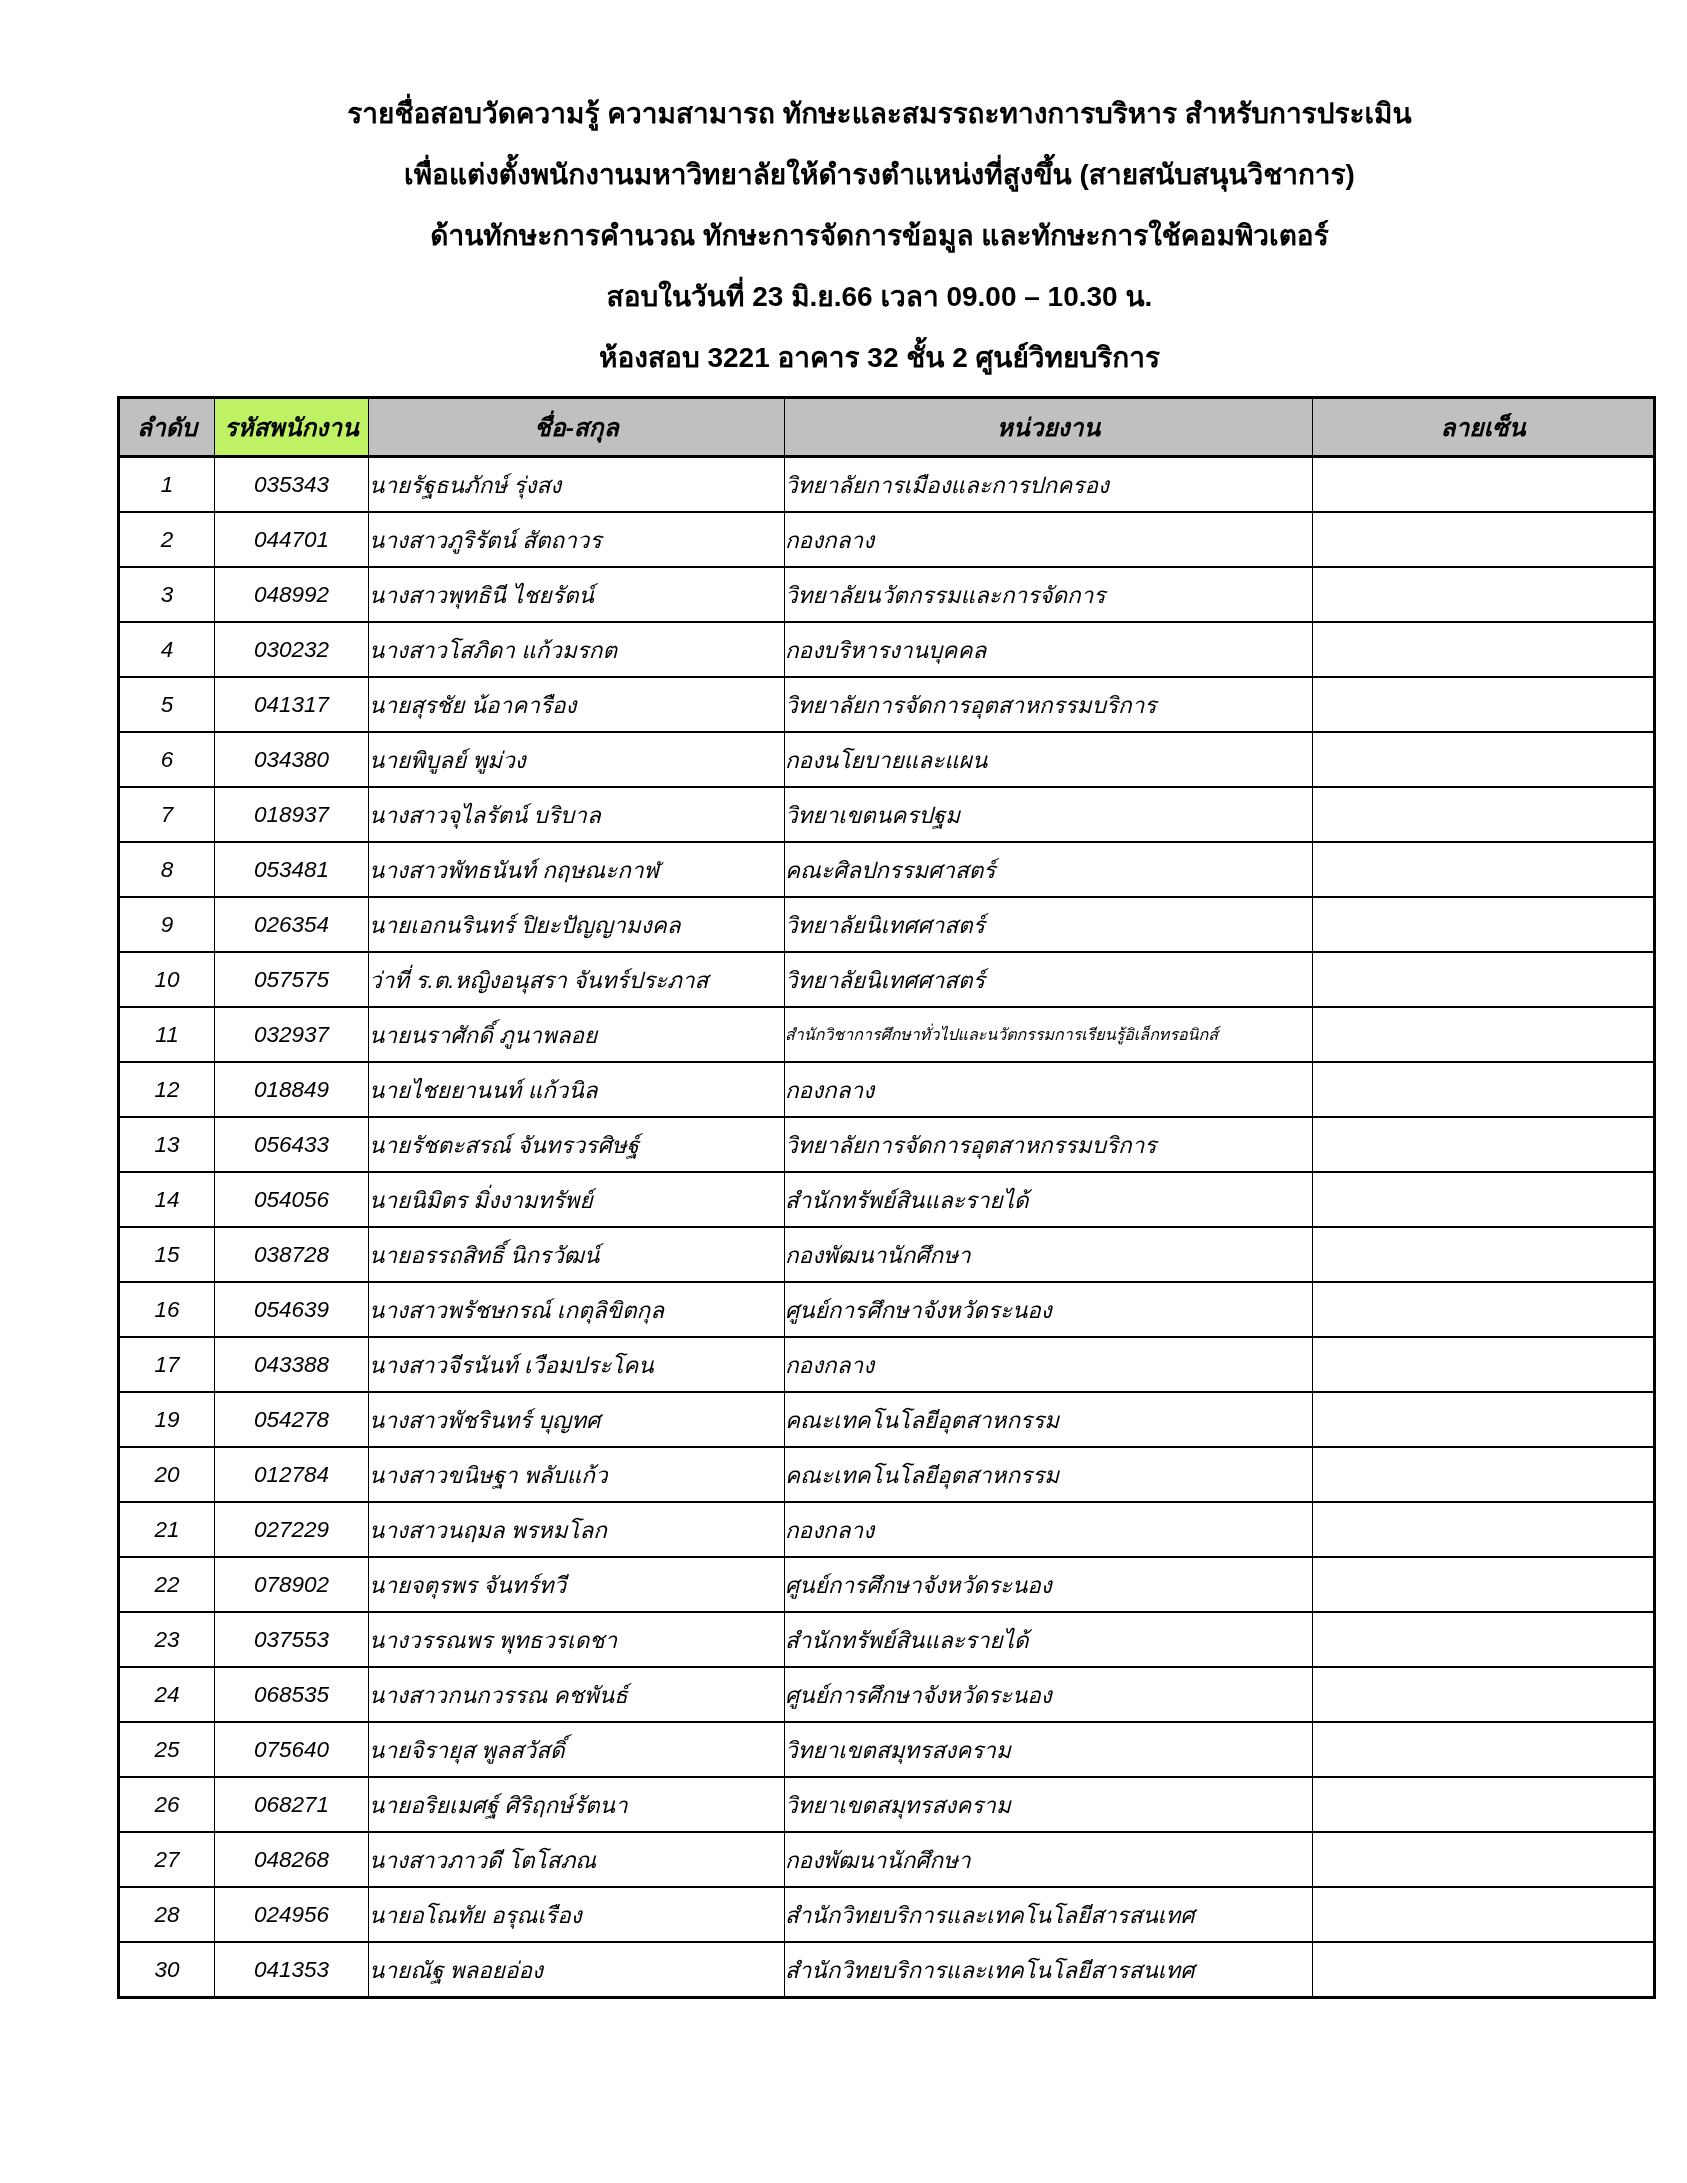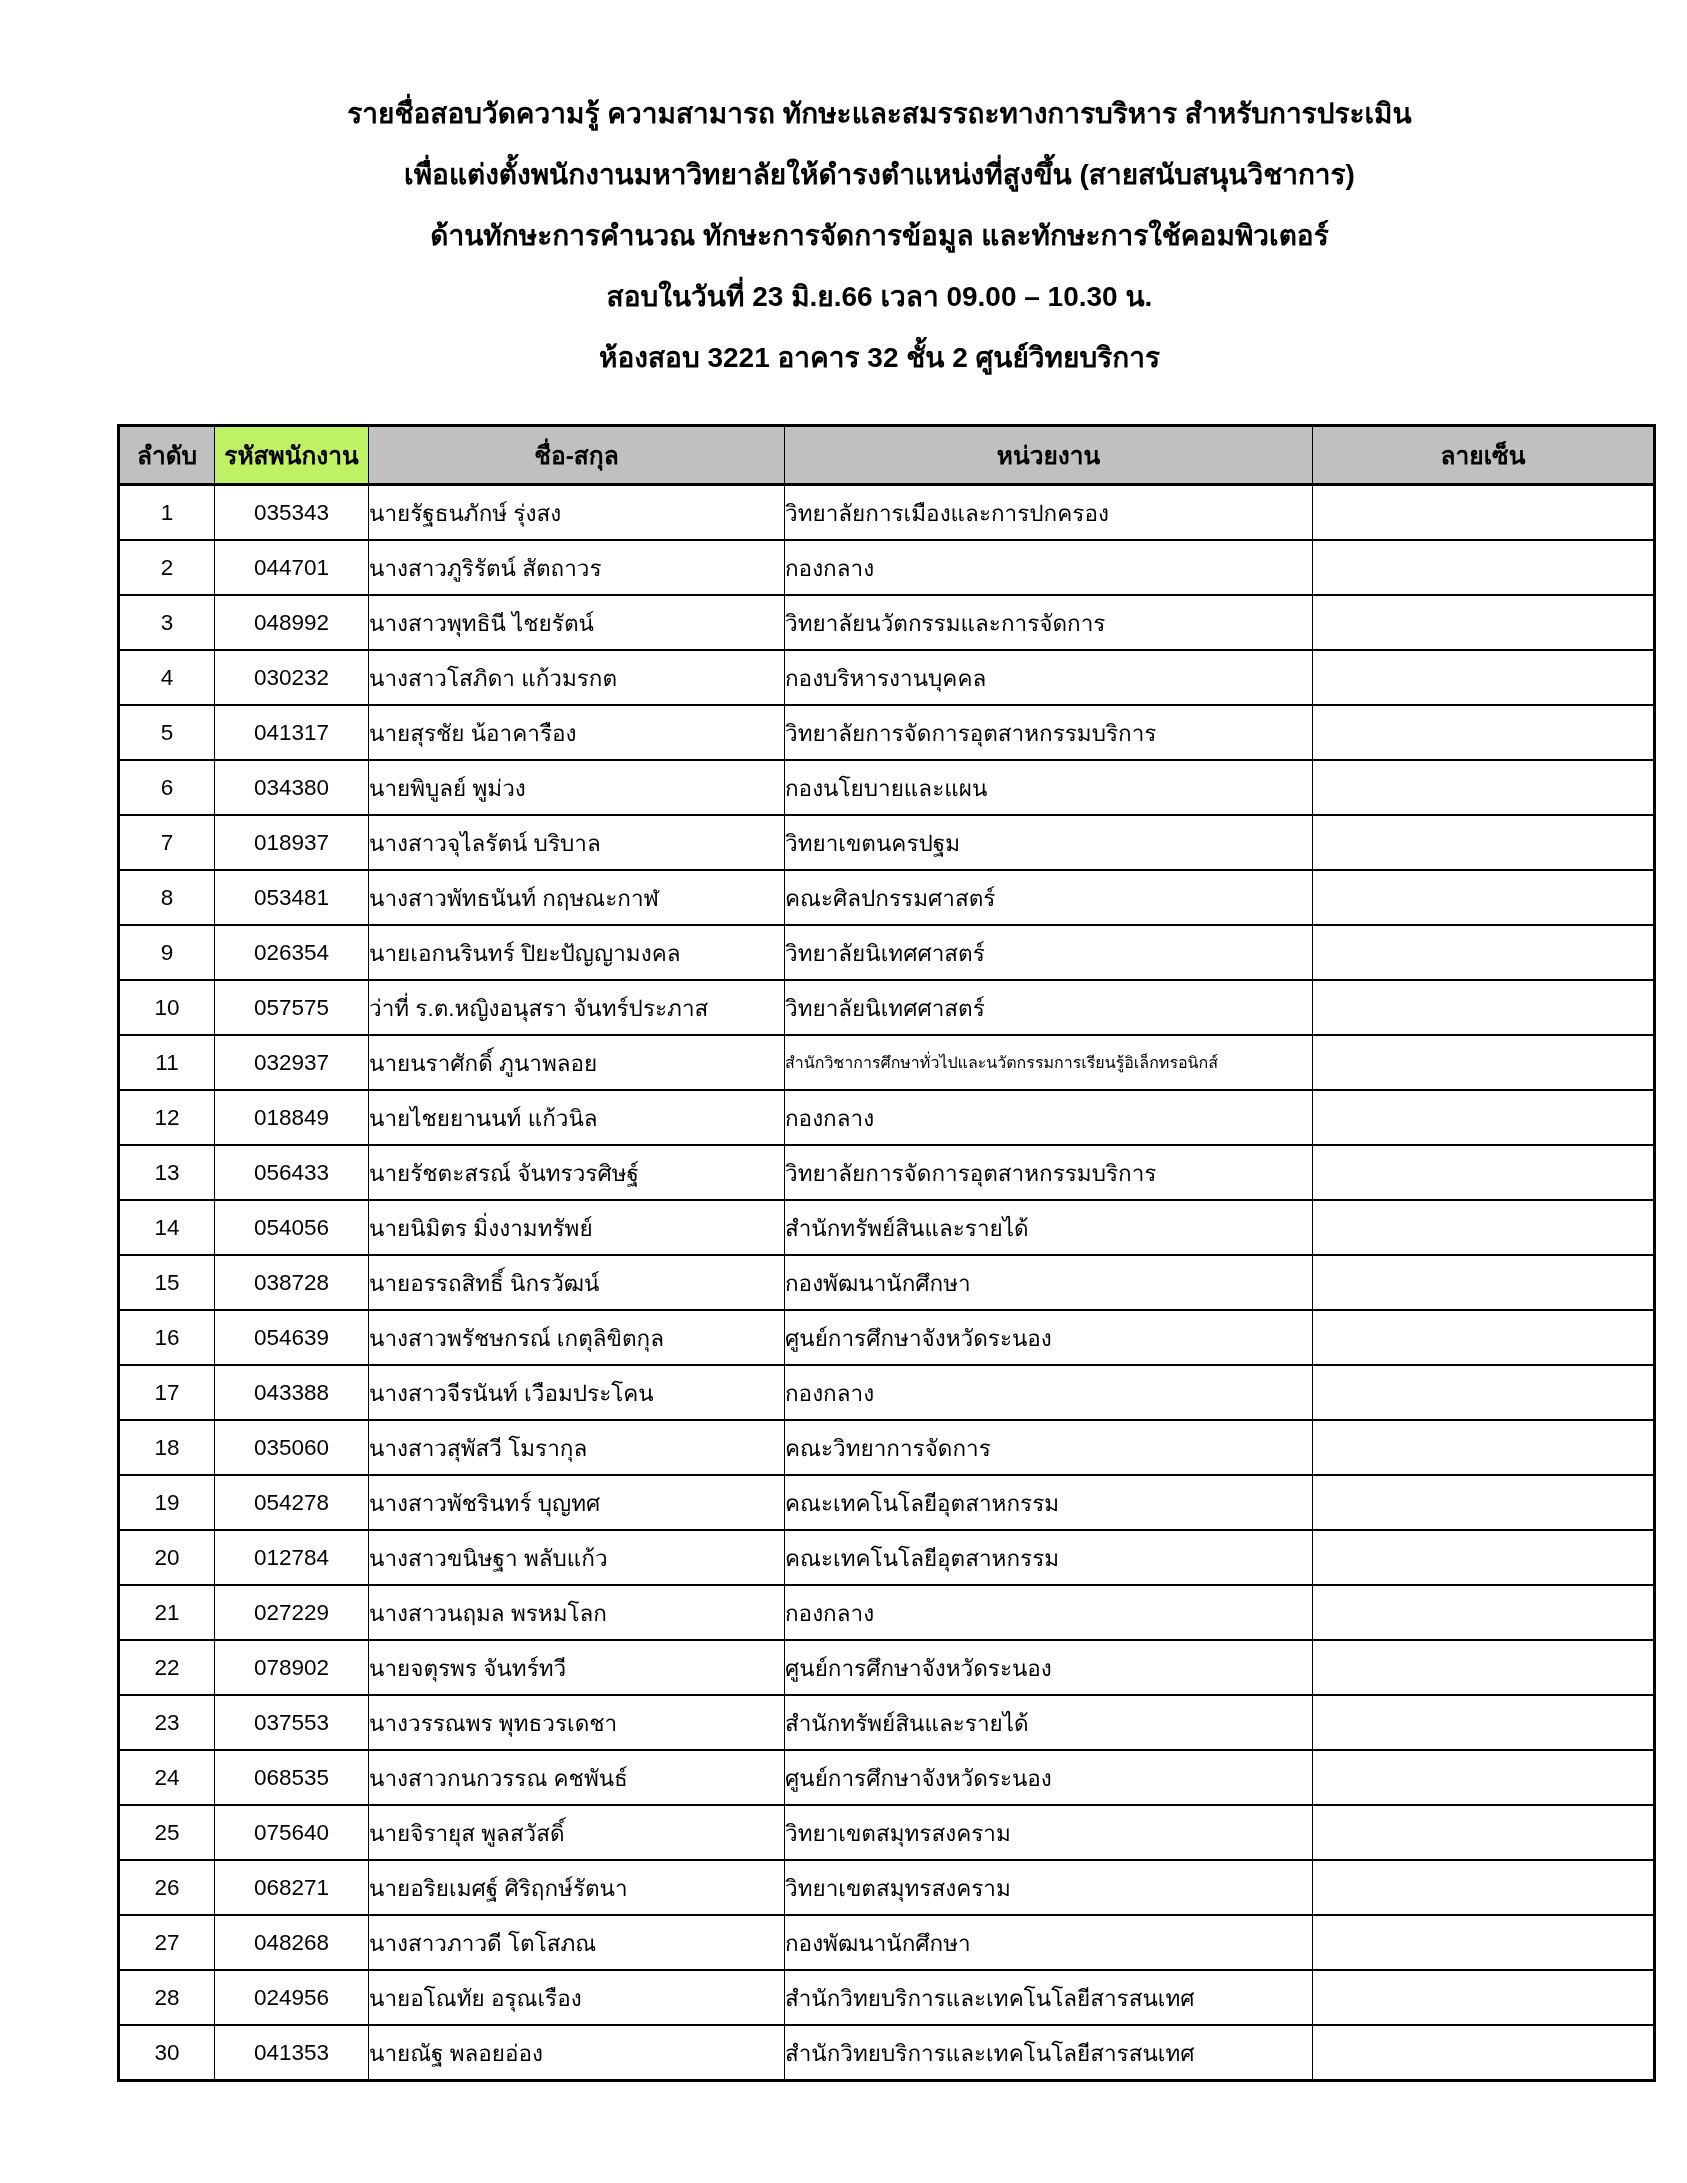--- a/index.html
+++ b/index.html
@@ -25,23 +25,24 @@
   .title-line {
     height: 61px;
     line-height: 61px;
     font-size: 28px;
     white-space: nowrap;
   }
   table.roster {
     border-collapse: collapse;
     table-layout: fixed;
     margin-left: 81px;
-    margin-top: 36px;
+    margin-top: 8px;
     width: 1530px;
     border: 3.3px solid #000000;
+    font-style: italic;
   }
   table.roster th {
     height: 56px;
     text-align: center;
     vertical-align: middle;
     font-weight: bold;
     font-size: 24.5px;
     border-left: 1.3px solid #000;
     border-right: 1.3px solid #000;
     border-top: 3.3px solid #000;
@@ -210,27 +211,20 @@
           <td class="cell-sign"></td>
         </tr>
         <tr>
           <td class="cell-no">17</td>
           <td class="cell-code">043388</td>
           <td class="cell-name">นางสาวจีรนันท์ เวือมประโคน</td>
           <td class="cell-unit">กองกลาง</td>
           <td class="cell-sign"></td>
         </tr>
         <tr>
-          <td class="cell-no">18</td>
-          <td class="cell-code">035060</td>
-          <td class="cell-name">นางสาวสุพัสวี โมรากุล</td>
-          <td class="cell-unit">คณะวิทยาการจัดการ</td>
-          <td class="cell-sign"></td>
-        </tr>
-        <tr>
           <td class="cell-no">19</td>
           <td class="cell-code">054278</td>
           <td class="cell-name">นางสาวพัชรินทร์  บุญทศ</td>
           <td class="cell-unit">คณะเทคโนโลยีอุตสาหกรรม</td>
           <td class="cell-sign"></td>
         </tr>
         <tr>
           <td class="cell-no">20</td>
           <td class="cell-code">012784</td>
           <td class="cell-name">นางสาวขนิษฐา  พลับแก้ว</td>

